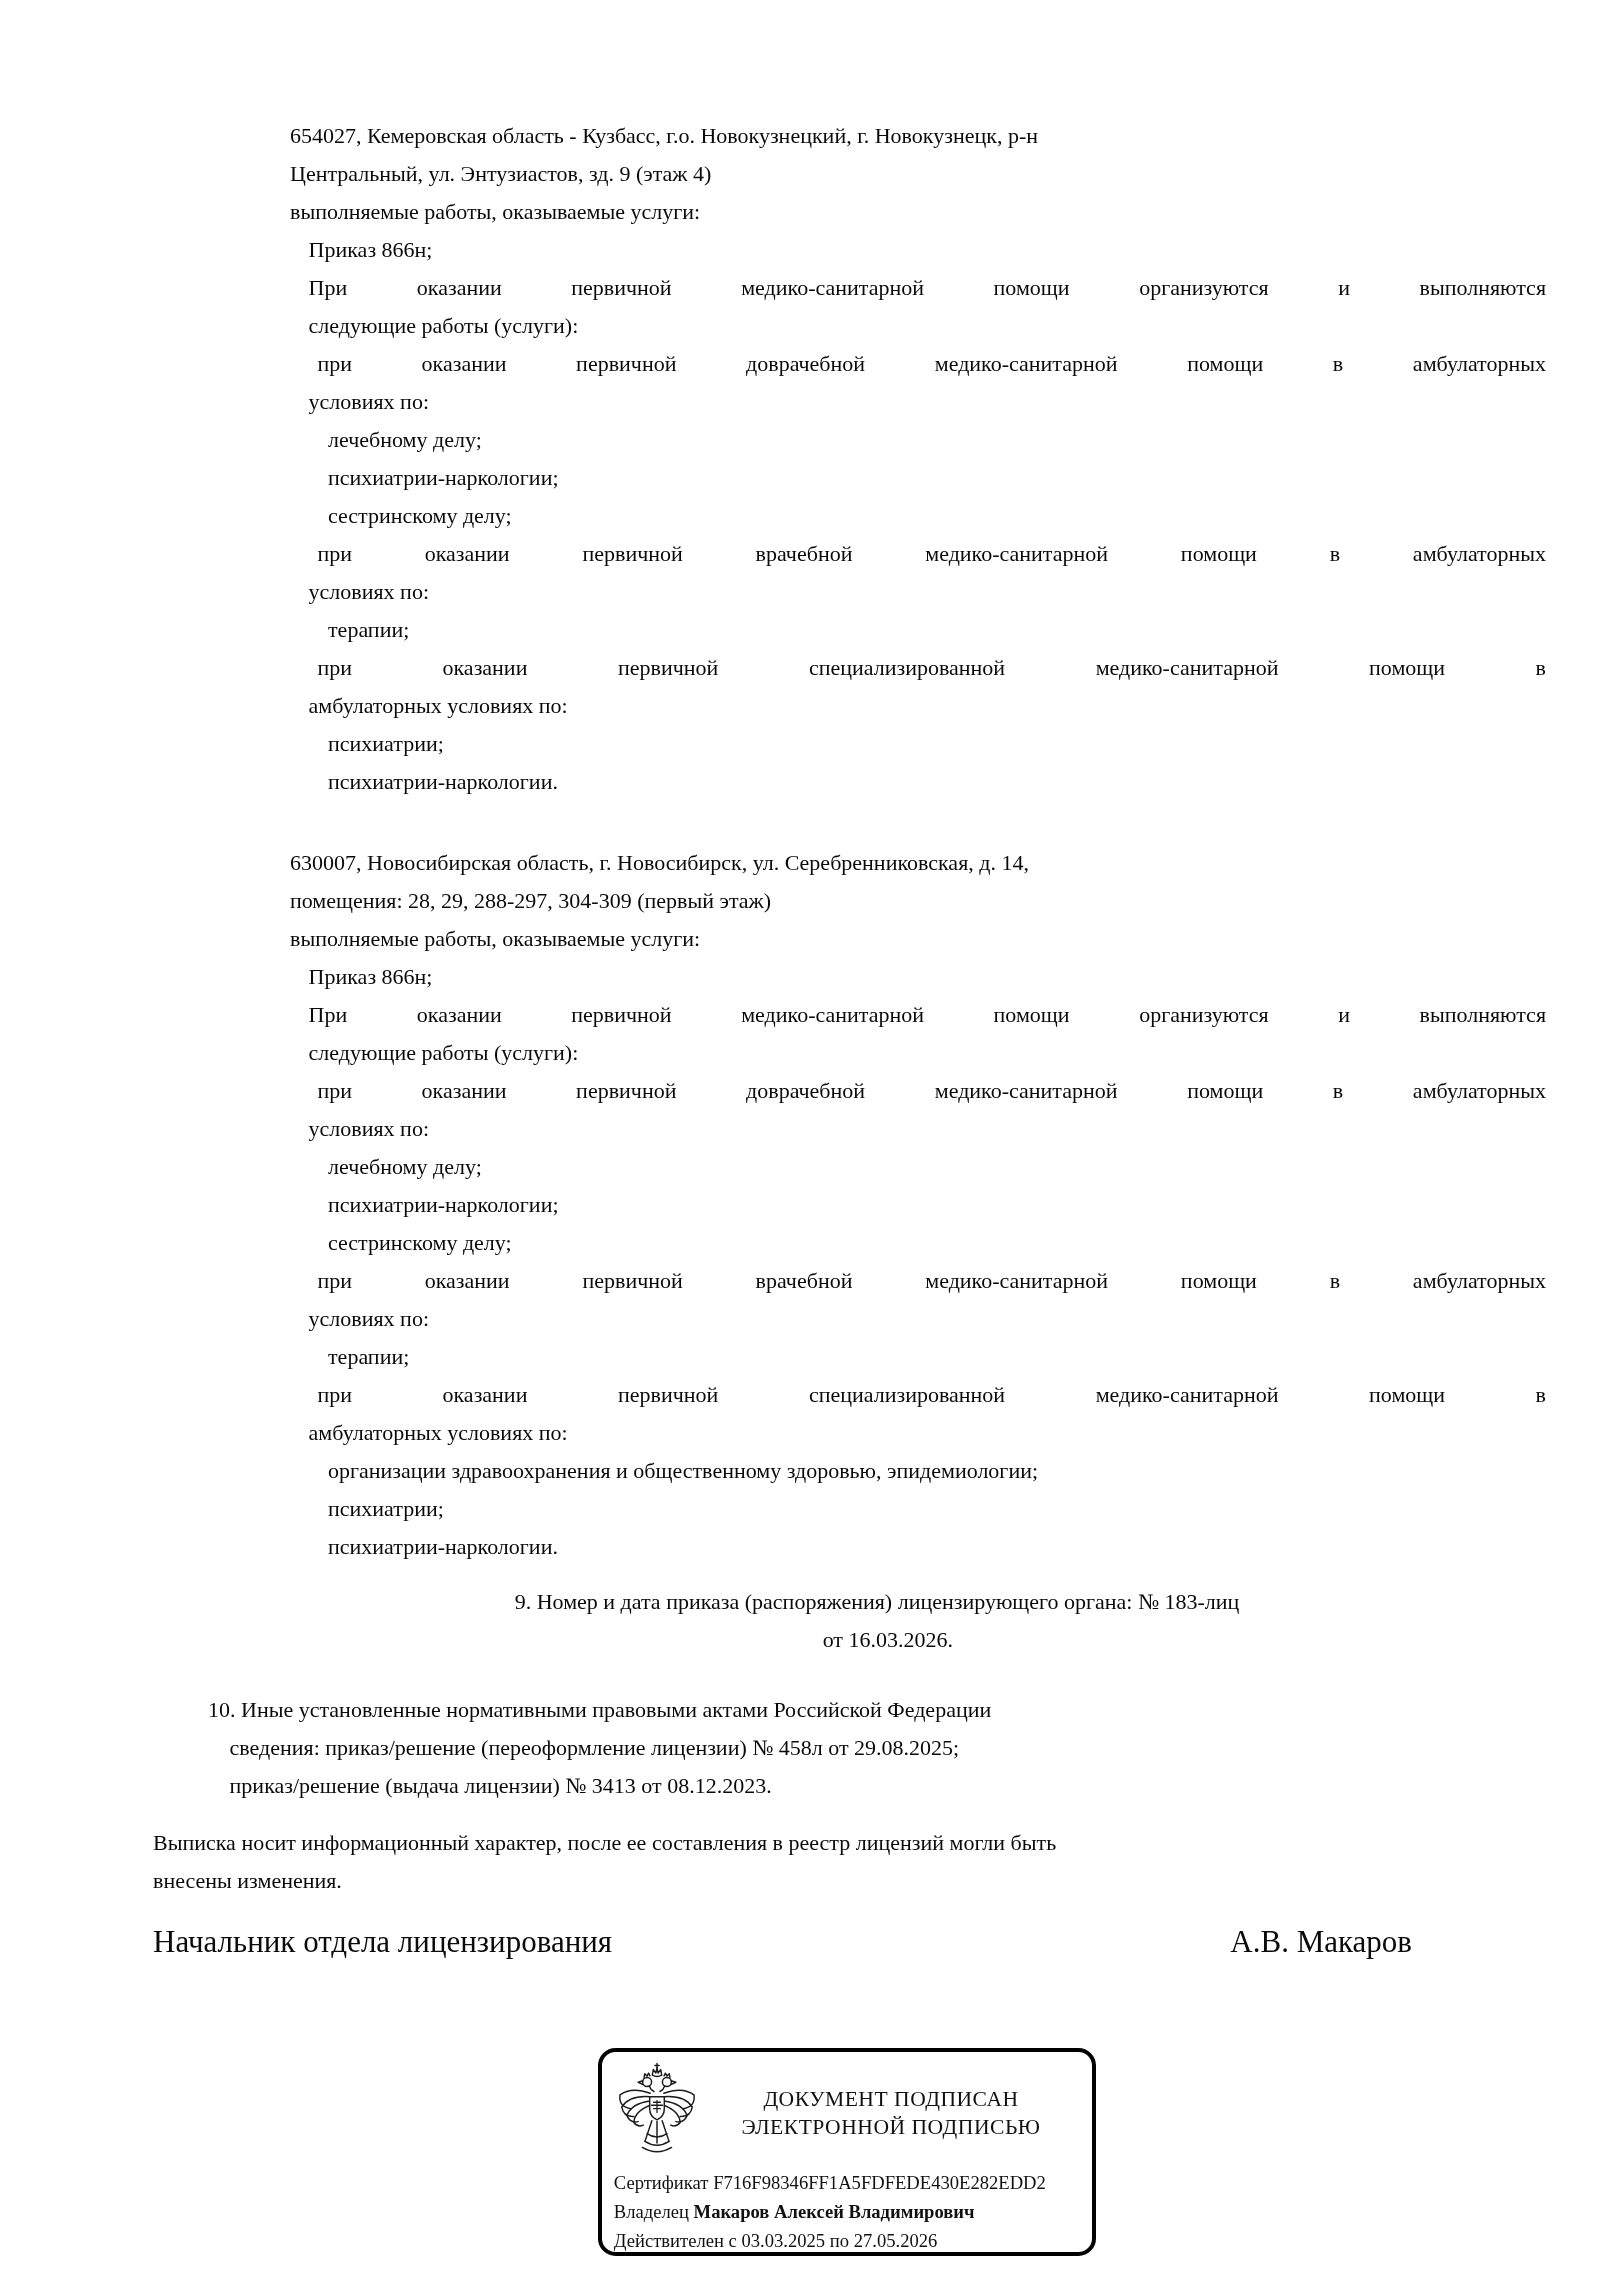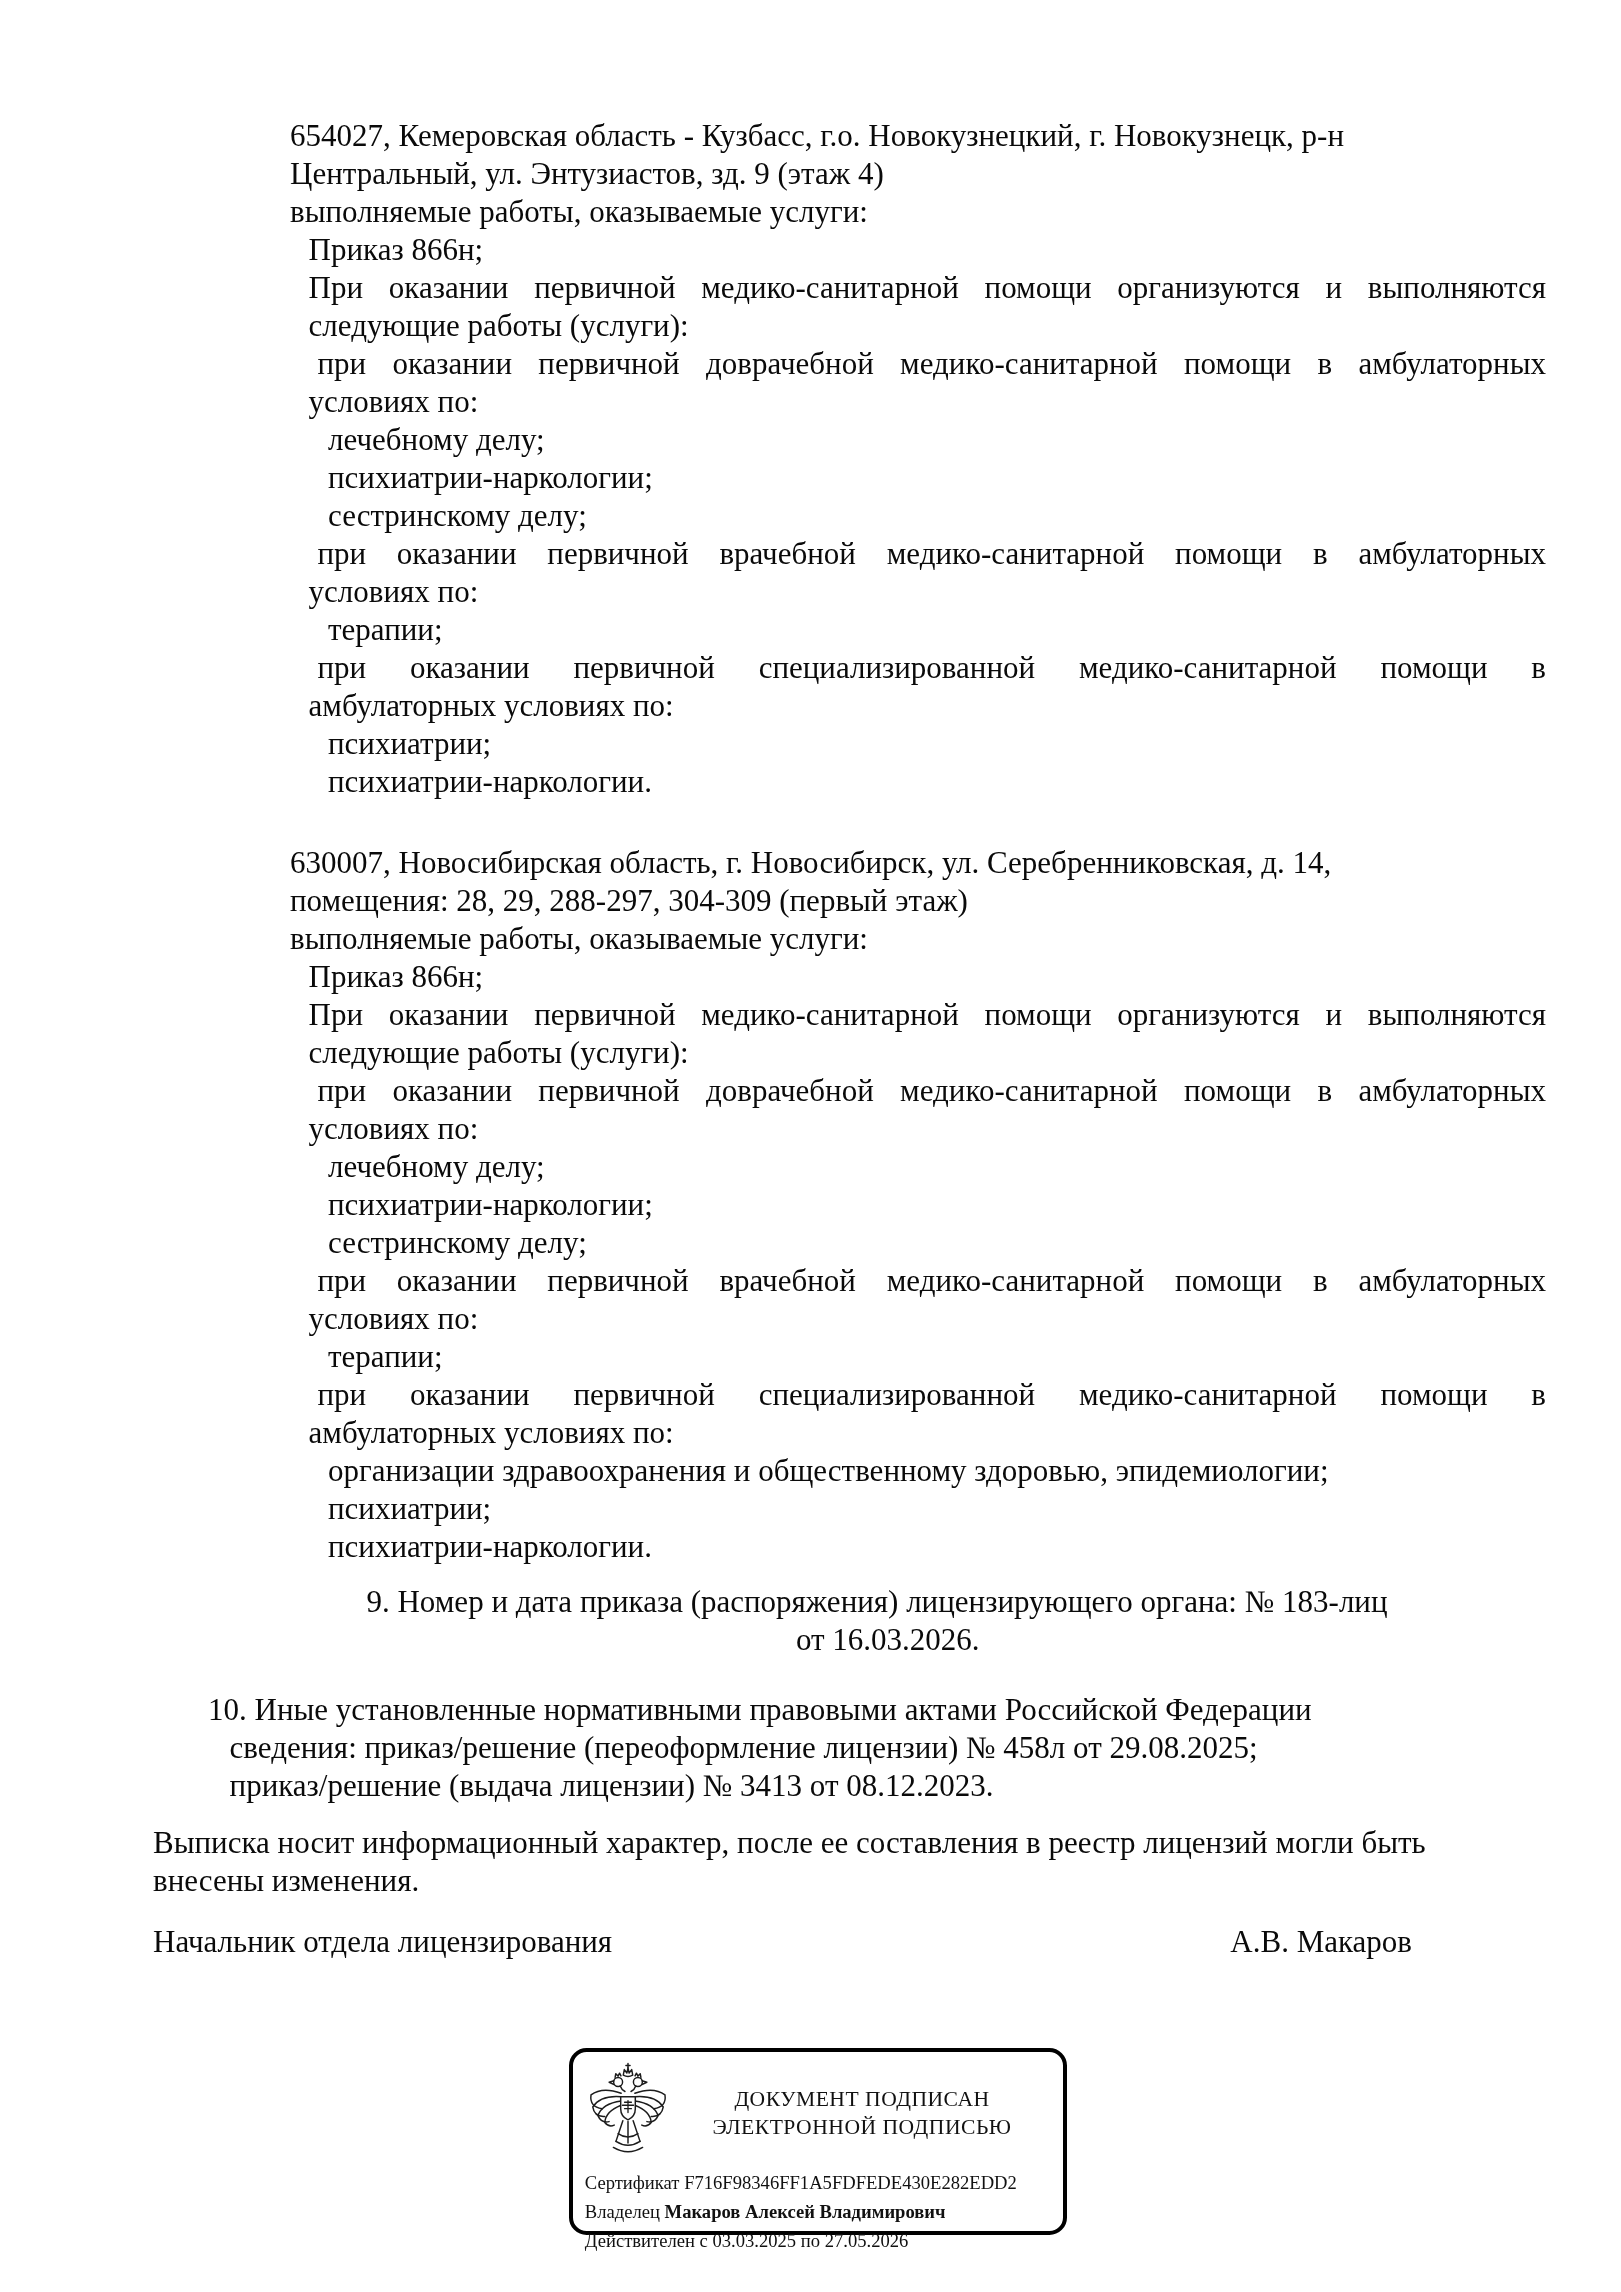--- a/index.html
+++ b/index.html
@@ -6,21 +6,21 @@
   .page{
     position:relative;
     width:1621px;height:2293px;
     background:#ffffff;
     color:#0a0a0a;
     font-family:"Liberation Serif","DejaVu Serif",serif;
     overflow:hidden;
   }
   .body-text{
     position:absolute;left:290px;top:117px;width:1256px;
-    font-size:31px;line-height:38px;
+    font-size:22px;line-height:38px;
   }
   .block{margin:0;}
   .gap-site{margin-top:43px;}
   .gap-item9{margin-top:16.7px;text-align:center;}
   .gap-item10{margin-top:32px;}
   .gap-disc{margin-top:19px;}
   .hang{margin-left:-82px;}
   .wide{margin-left:-137px;}
   .line{white-space:nowrap;}
   .line.i1{padding-left:18.6px;}
@@ -31,22 +31,22 @@
     white-space:normal;
     text-align:justify;
     text-align-last:justify;
   }
   .sig-row{
     position:absolute;left:153px;top:1923px;width:1259px;
     display:flex;justify-content:space-between;
     font-size:31px;line-height:38px;align-items:flex-end;
   }
   .stamp{
-    position:absolute;left:569px;top:2048px;
-    width:498px;height:187px;box-sizing:border-box;
+    position:absolute;left:598px;top:2048px;
+    width:498px;height:208px;box-sizing:border-box;
     border:4.9px solid #000;border-radius:17.6px;
     padding:5.9px 9.8px 5.9px 9.8px;
     background:#fff;
   }
   .stamp-top{display:flex;align-items:center;height:110px;}
   .stamp-emblem{width:86px;height:104px;flex:none;margin-left:2px;}
   .stamp-emblem svg{width:100%;height:100%;display:block;}
   .stamp-title{
     flex:1;text-align:center;
     font-size:21.6px;line-height:28px;letter-spacing:0.5px;

